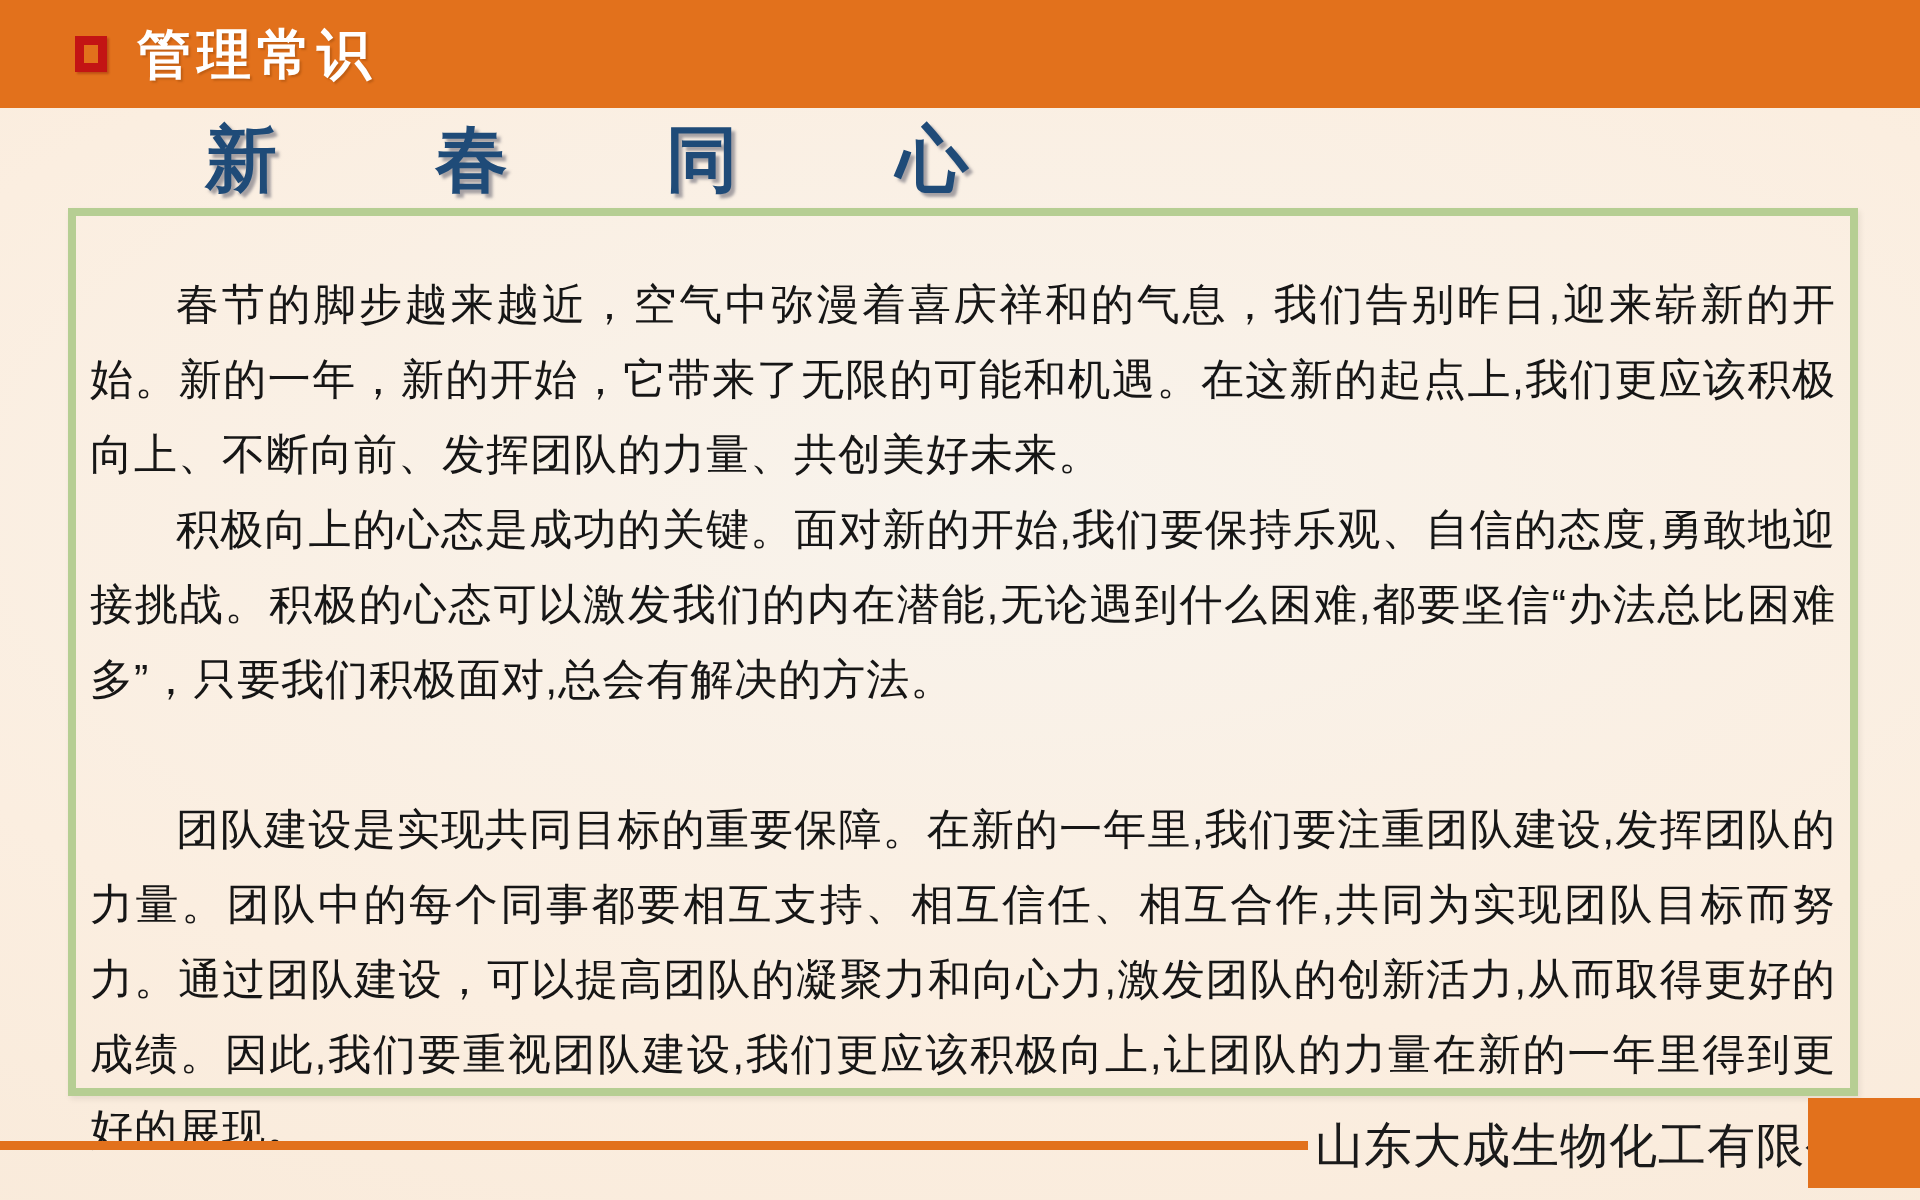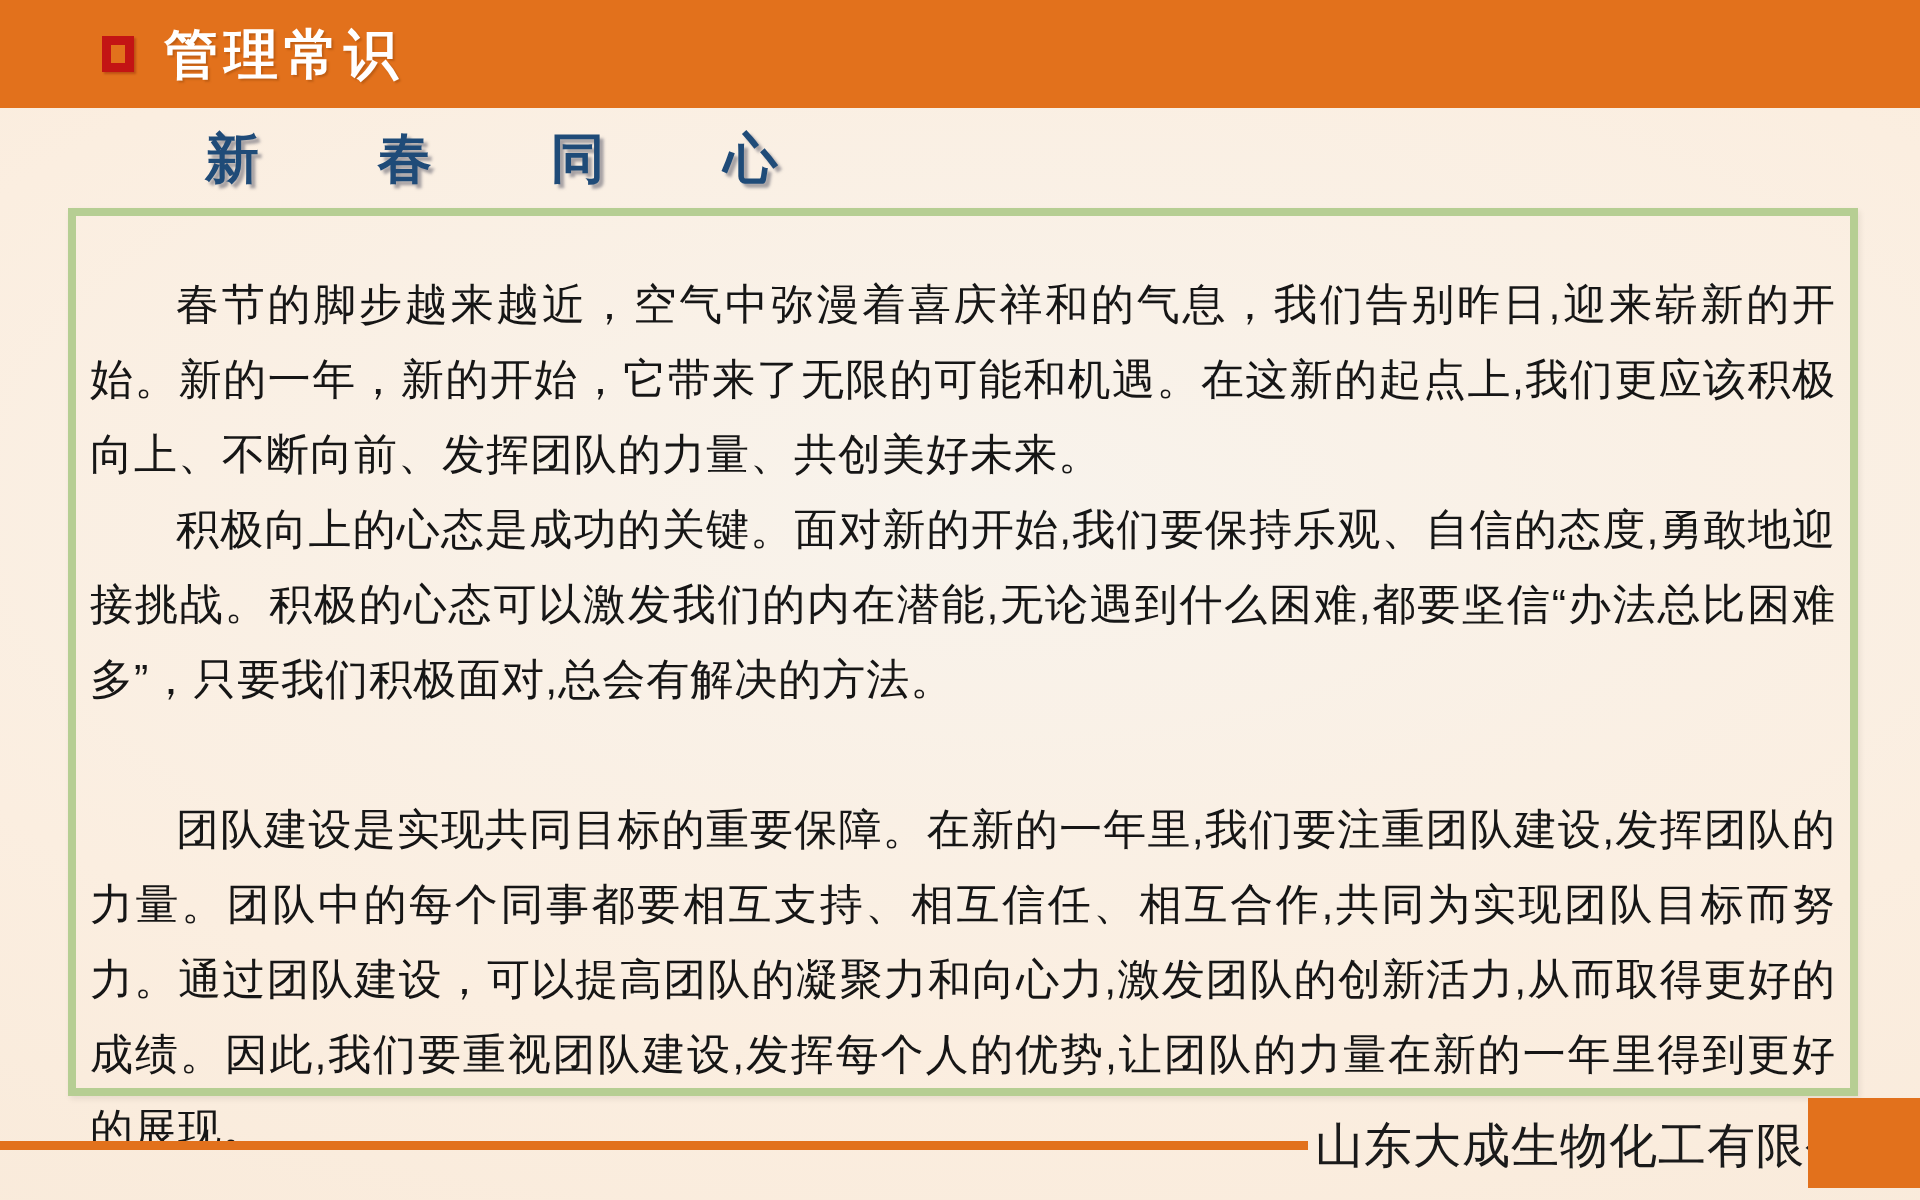--- a/index.html
+++ b/index.html
@@ -17,21 +17,21 @@
   }
 
   
   .topbar {
     position: absolute;
     left: 0; top: 0;
     width: 1920px; height: 108px;
     background: #e2711c;
     display: flex;
     align-items: center;
-    padding-left: 102px;
+    padding-left: 75px;
     box-sizing: border-box;
   }
   .red-square {
     width: 32px; height: 36px;
     border: 9px solid #c31414;
     box-sizing: border-box;
     margin-right: 30px;
     box-shadow: 2px 2px 2px rgba(120,20,10,0.35);
   }
   .topbar-title {
@@ -50,21 +50,21 @@
     left: 0; top: 112px;
     width: 1920px; height: 95px;
     display: flex;
     align-items: center;
     justify-content: space-between;
     padding: 0 215px 0 205px;
     box-sizing: border-box;
   }
   .main-title span {
     color: #1f4b78;
-    font-size: 54px;
+    font-size: 72px;
     font-weight: 700;
     letter-spacing: 2.2em;
     margin-right: -2.2em;
     white-space: nowrap;
     text-shadow: 4px 4px 3px rgba(95,95,110,0.55);
     text-align: right;
   }
 
   
   .content-box {
@@ -120,20 +120,20 @@
     <h1 class="topbar-title">管理常识</h1>
   </header>
 
   <div class="main-title">
     <span>新春同心</span>
   </div>
 
   <div class="content-box">
     <p class="para">春节的脚步越来越近，空气中弥漫着喜庆祥和的气息，我们告别昨日,迎来崭新的开始。新的一年，新的开始，它带来了无限的可能和机遇。在这新的起点上,我们更应该积极向上、不断向前、发挥团队的力量、共创美好未来。</p>
     <p class="para">积极向上的心态是成功的关键。面对新的开始,我们要保持乐观、自信的态度,勇敢地迎接挑战。积极的心态可以激发我们的内在潜能,无论遇到什么困难,都要坚信“办法总比困难多”，只要我们积极面对,总会有解决的方法。</p>
-    <p class="para para-gap">团队建设是实现共同目标的重要保障。在新的一年里,我们要注重团队建设,发挥团队的力量。团队中的每个同事都要相互支持、相互信任、相互合作,共同为实现团队目标而努力。通过团队建设，可以提高团队的凝聚力和向心力,激发团队的创新活力,从而取得更好的成绩。因此,我们要重视团队建设,发挥每个人的优势,让团队的力量在新的一年里得到更好的展现。</p>
+    <p class="para para-gap">团队建设是实现共同目标的重要保障。在新的一年里,我们要注重团队建设,发挥团队的力量。团队中的每个同事都要相互支持、相互信任、相互合作,共同为实现团队目标而努力。通过团队建设，可以提高团队的凝聚力和向心力,激发团队的创新活力,从而取得更好的成绩。因此,我们要重视团队建设,我们更应该积极向上,让团队的力量在新的一年里得到更好的展现。</p>
   </div>
 
   <div class="footer-line"></div>
   <div class="company">山东大成生物化工有限公司</div>
   <div class="corner-square"></div>
 
 </div>
 
 </body></html>

